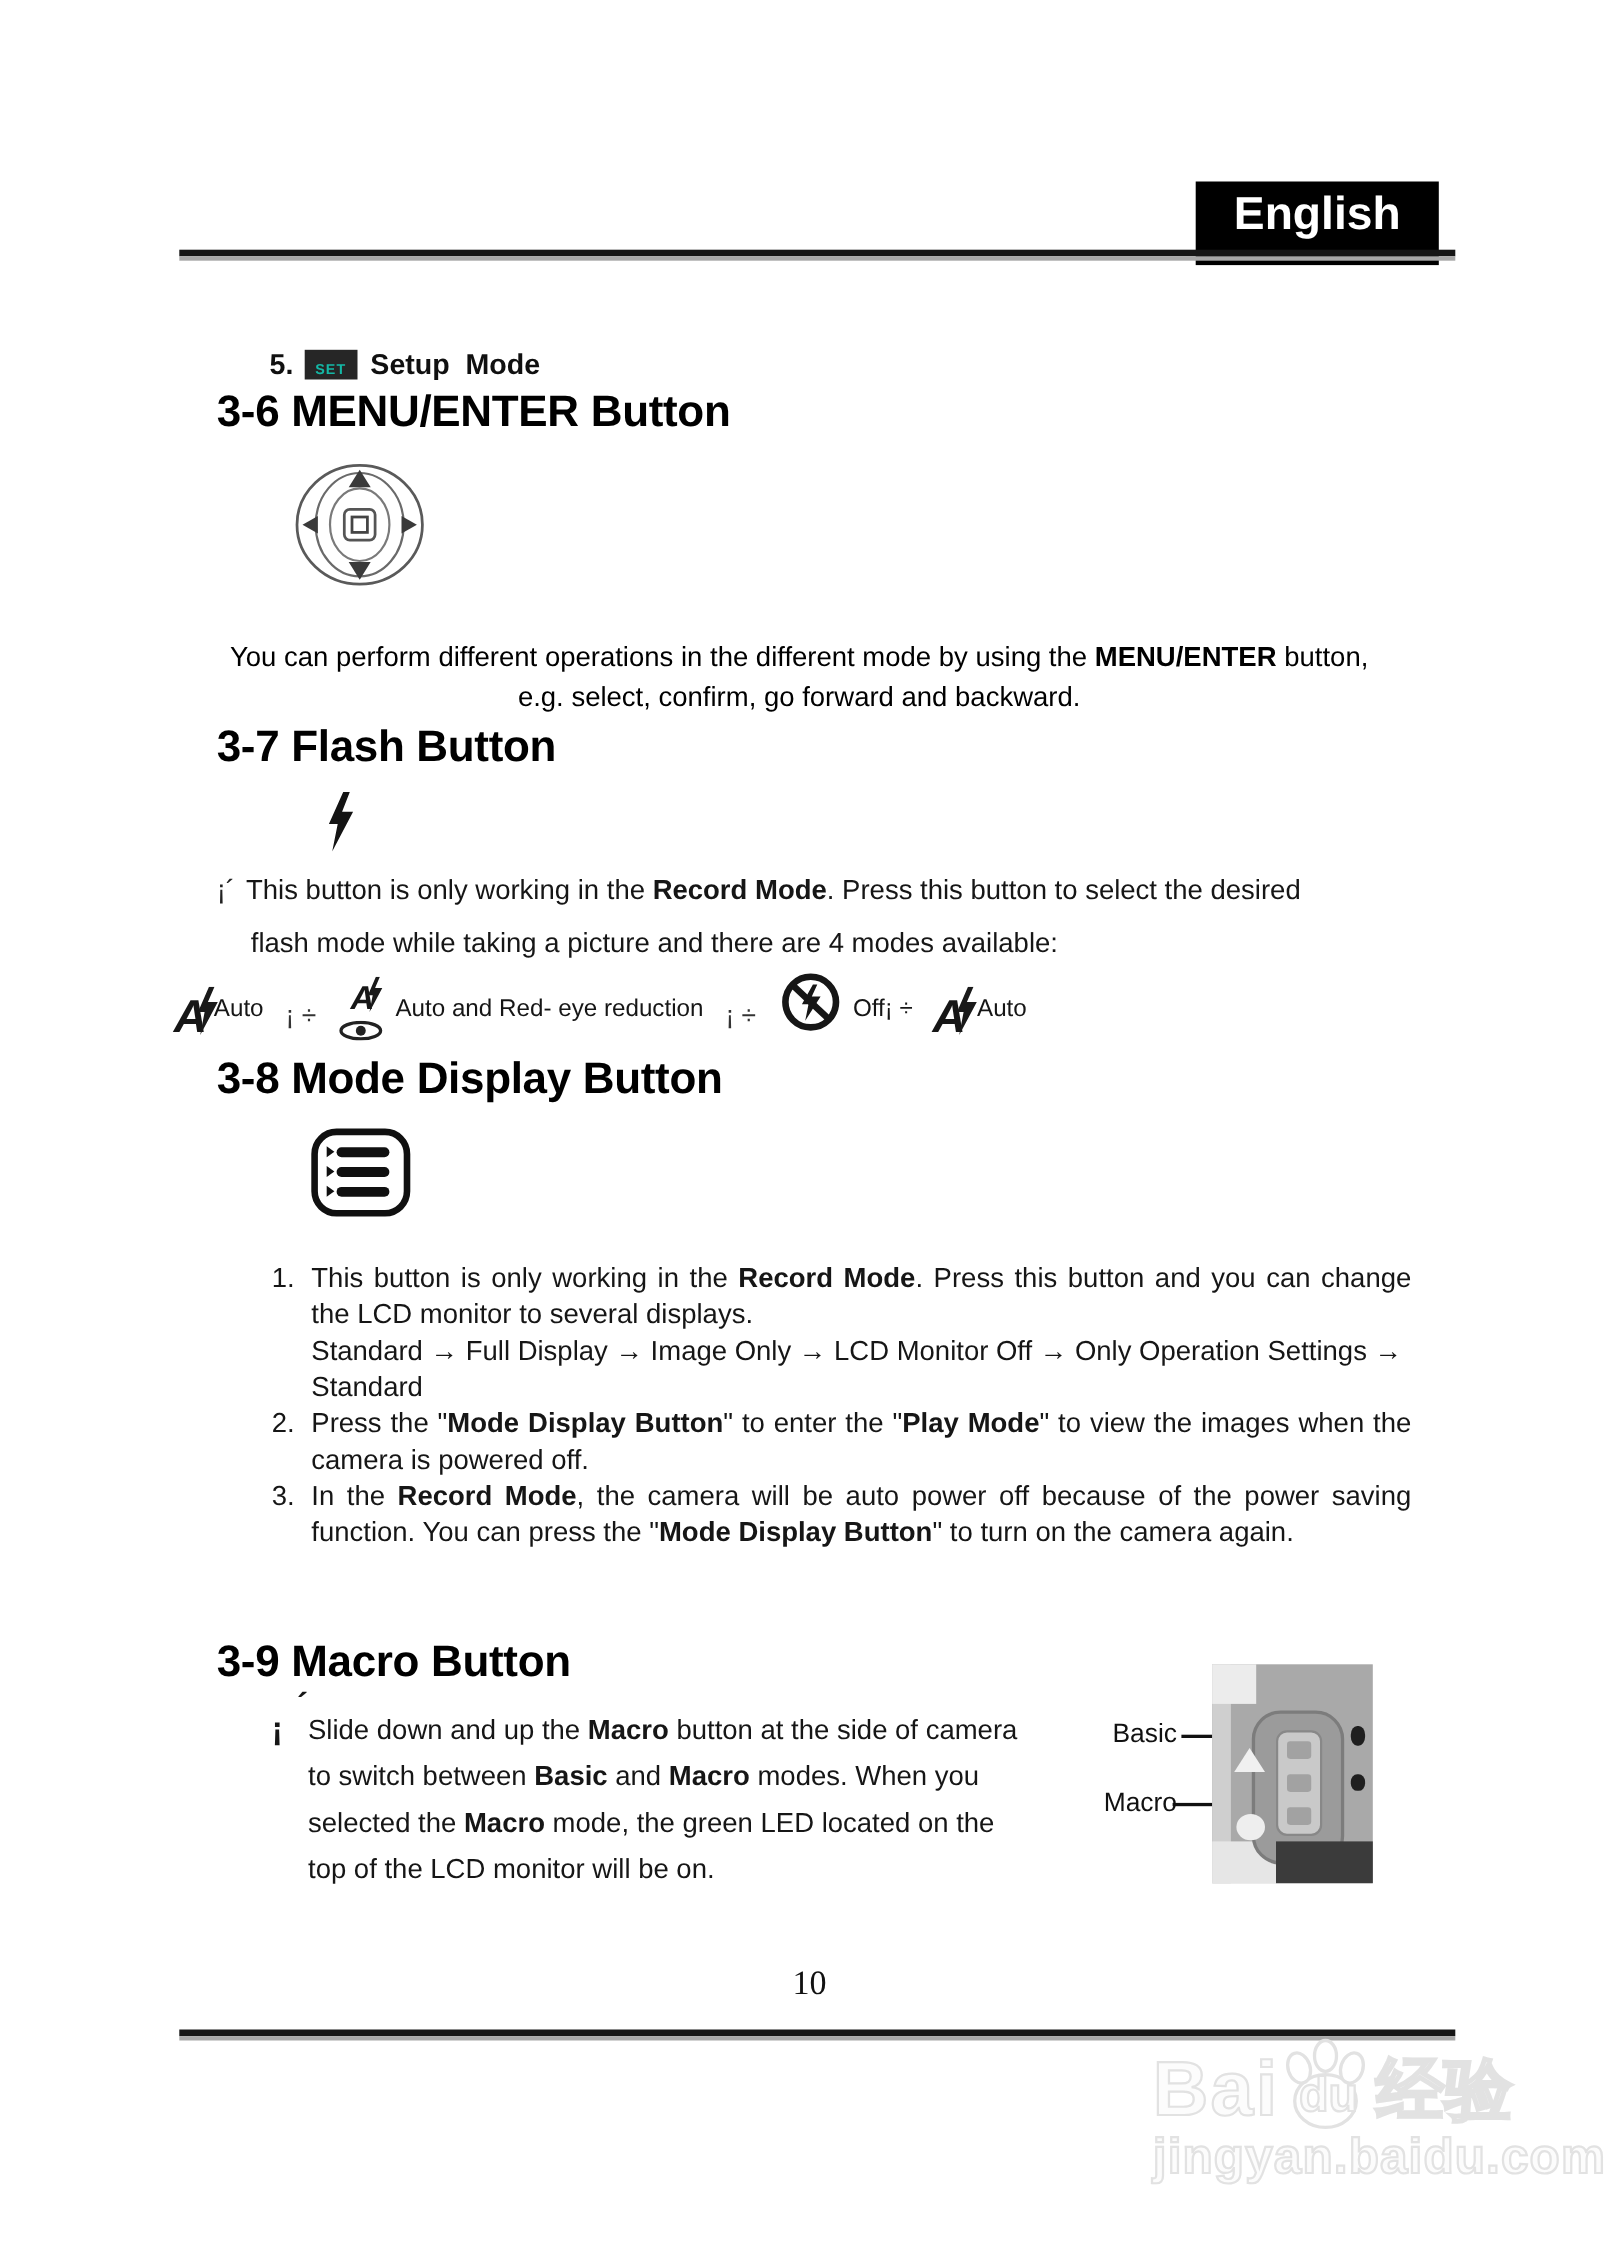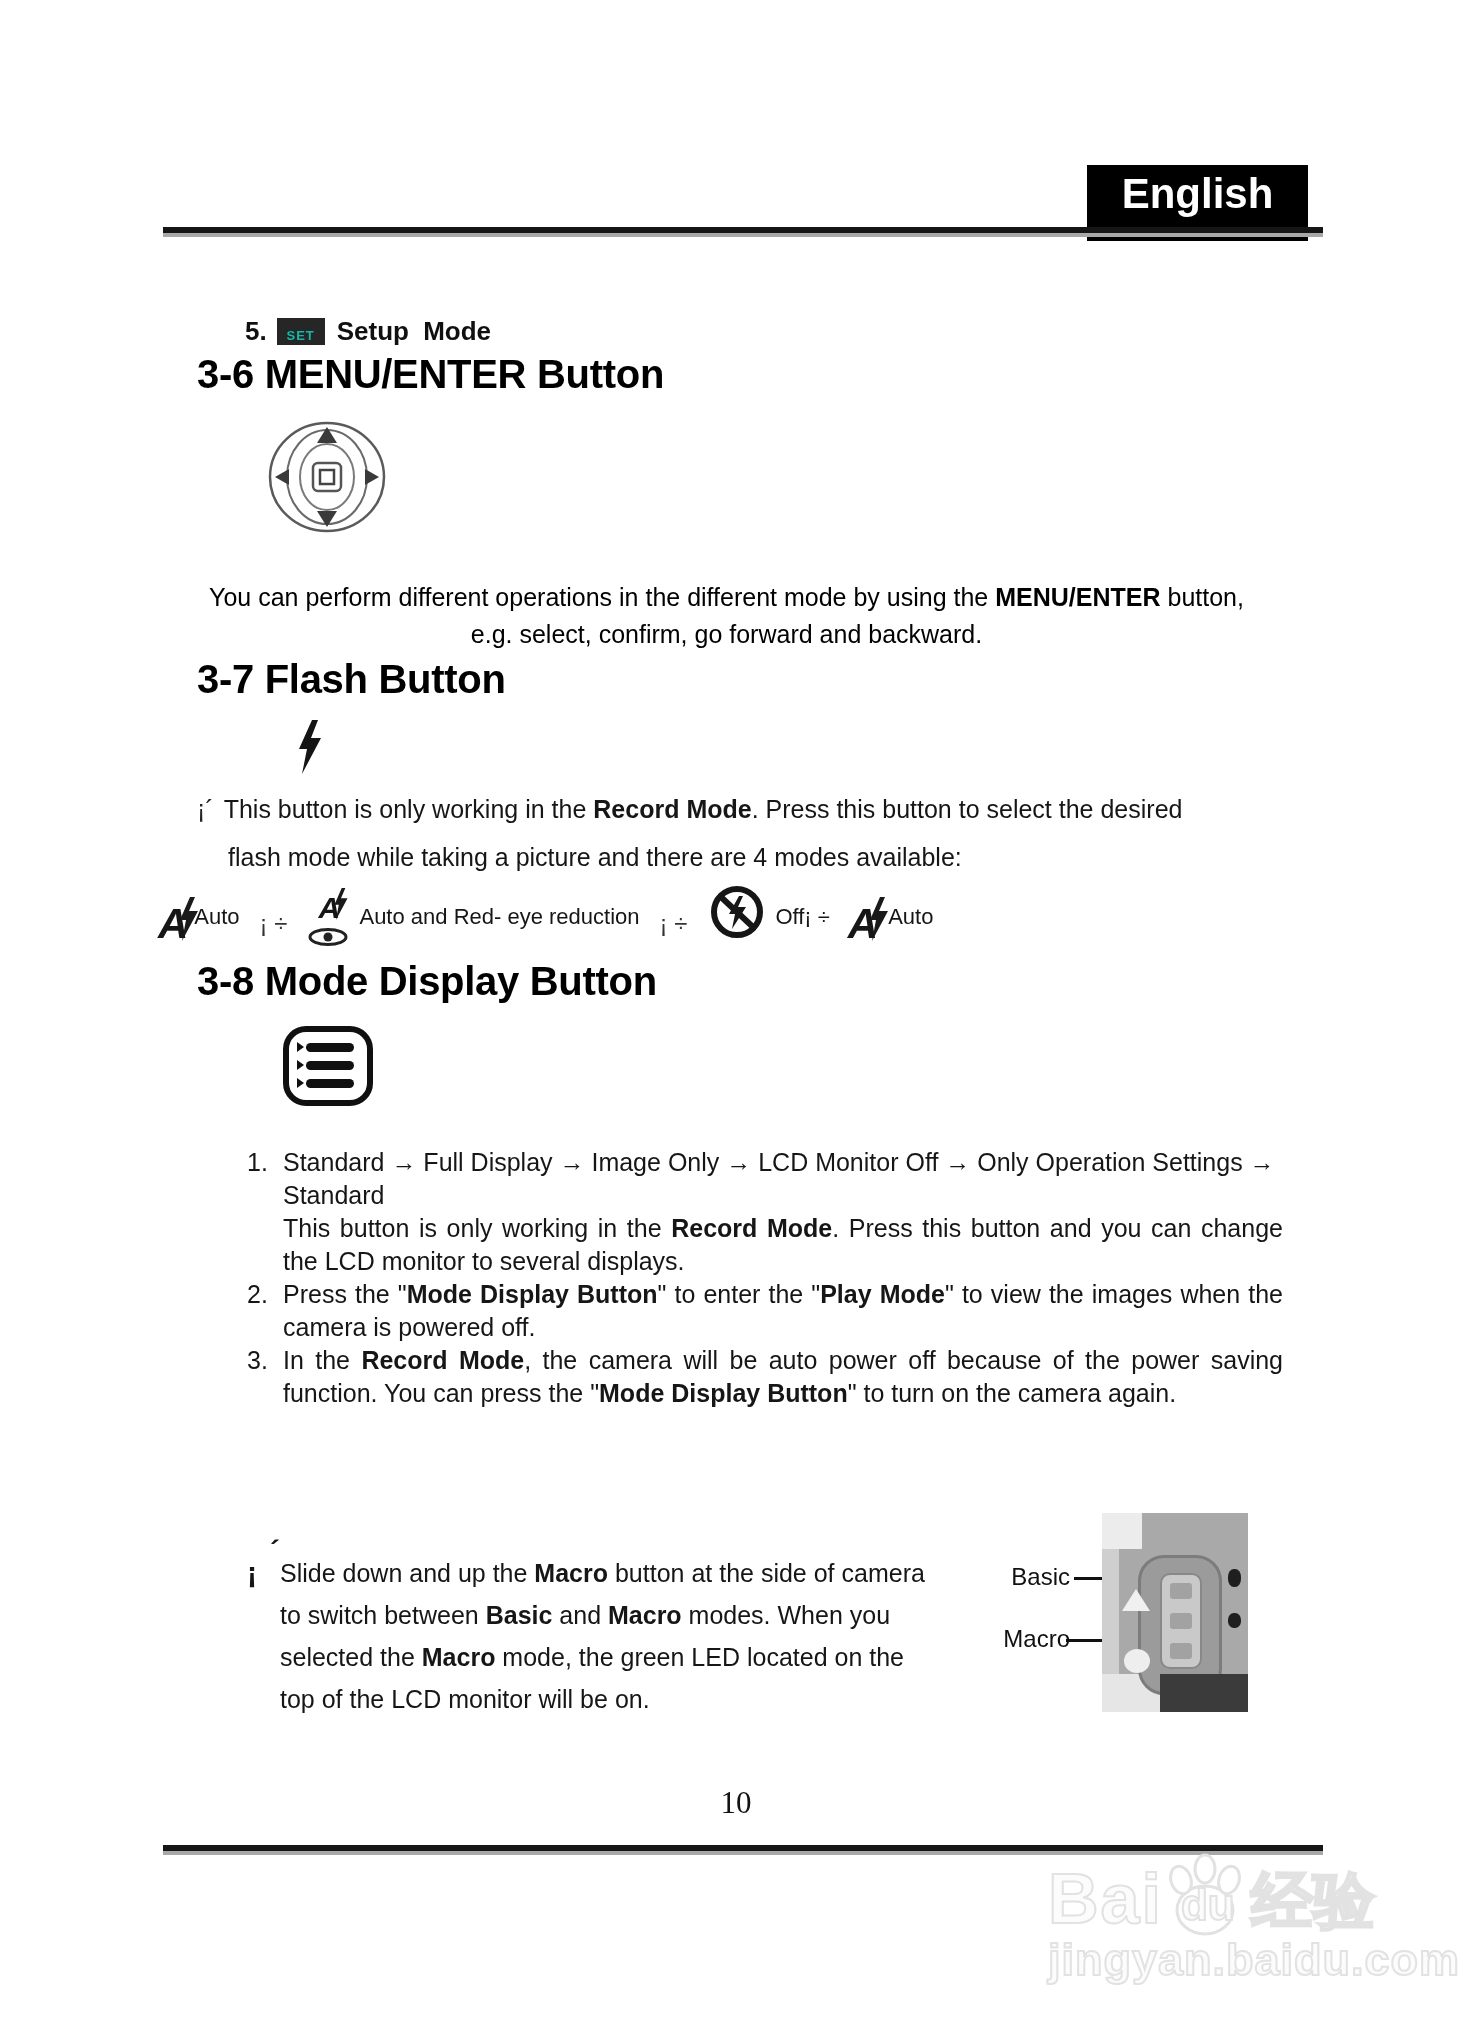--- a/index.html
+++ b/index.html
@@ -197,38 +197,39 @@
       <rect x="25" y="37" width="48" height="9" rx="4.5" fill="#101010"></rect>
       <polygon points="16,54 23,59 16,64" fill="#101010"></polygon>
       <rect x="25" y="55" width="48" height="9" rx="4.5" fill="#101010"></rect>
     </svg>
   </div>
 
   <div class="list">
     <div class="li">
       <span class="li-num">1.</span>
       <div class="li-body">
+        <div class="li-p just"><span>This button is only working in the </span><span class="b">Record Mode</span><span>. Press this button and you can change the LCD monitor to several displays.</span></div>
         <div class="li-p"><span>Standard → Full Display → Image Only → LCD Monitor Off → Only Operation Settings → Standard</span></div>
-        <div class="li-p just"><span>This button is only working in the </span><span class="b">Record Mode</span><span>. Press this button and you can change the LCD monitor to several displays.</span></div>
       </div>
     </div>
     <div class="li">
       <span class="li-num">2.</span>
       <div class="li-body">
         <div class="li-p just"><span>Press the "</span><span class="b">Mode Display Button</span><span>" to enter the "</span><span class="b">Play Mode</span><span>" to view the images when the camera is powered off.</span></div>
       </div>
     </div>
     <div class="li">
       <span class="li-num">3.</span>
       <div class="li-body">
         <div class="li-p just"><span>In the </span><span class="b">Record Mode</span><span>, the camera will be auto power off because of the power saving function. You can press the "</span><span class="b">Mode Display Button</span><span>" to turn on the camera again.</span></div>
       </div>
     </div>
   </div>
 
+  <h2 class="h1 h39">3-9 Macro Button</h2>
   <span class="bullet39">¡</span>
   <span class="accent39">´</span>
   <div class="p39"><span>Slide down and up the </span><span class="b">Macro</span><span> button at the side of camera to switch between </span><span class="b">Basic</span><span> and </span><span class="b">Macro</span><span> modes. When you selected the </span><span class="b">Macro</span><span> mode, the green LED located on the top of the LCD monitor will be on.</span></div>
 
   <div class="fig-label lbl-basic">Basic</div>
   <div class="leader ld-basic"></div>
   <div class="fig-label lbl-macro">Macro</div>
   <div class="leader ld-macro"></div>
 
   <div class="fig">

